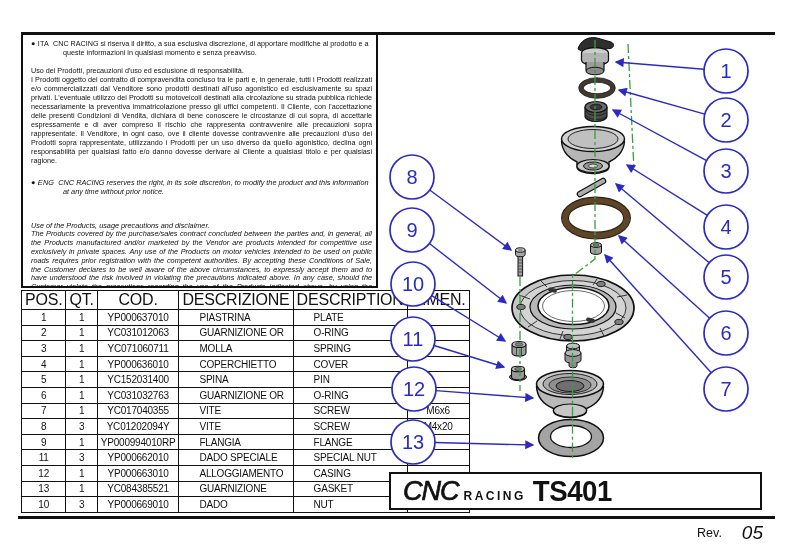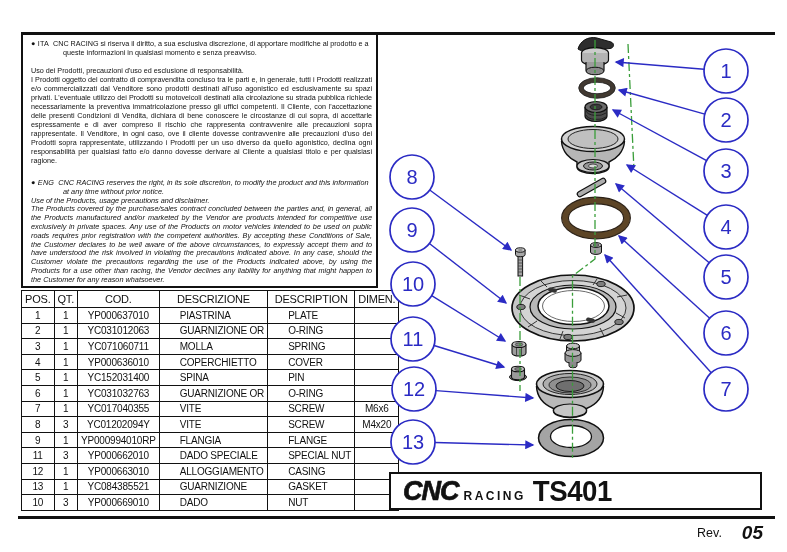--- a/index.html
+++ b/index.html
@@ -13,55 +13,55 @@
   
   .disclaimer-box { position:absolute; left:21px; top:32px; width:357px; height:256px;
     border:2px solid var(--ink); padding:5px 4px 0 8px; overflow:hidden; }
   .disc p { margin:0; }
   .tagline { padding-left:32px; text-indent:-32px; margin-top:2px; }
   .tagline .tag { letter-spacing:0.2px; }
   .disc-ita { font-size:7.2px; line-height:9px; }
   .disc-ita .para-heading { margin-top:9px; }
   .disc-ita .para-body { text-align:justify; }
   .disc-eng { font-size:7.3px; line-height:8.8px; font-style:italic; margin-top:14px; }
-  .disc-eng .para-heading { margin-top:0; }
+  .disc-eng .para-heading { margin-top:25px; }
   .disc-eng .para-body { text-align:justify; }
 
   
   .parts-table { position:absolute; left:21px; top:290px; width:362px; border-collapse:collapse;
     font-size:10px; }
   .parts-table th, .parts-table td { border:1.6px solid var(--ink); padding:0 3px; white-space:nowrap;
     font-weight:normal; letter-spacing:-0.2px; }
-  .parts-table th { height:17px; text-align:center; font-size:11px; }
+  .parts-table th { height:17px; text-align:center; font-size:16px; }
   .parts-table td { height:15.6px; }
   .parts-table td.c0, .parts-table td.c1, .parts-table td.c2, .parts-table td.c5 { text-align:center; }
   .parts-table td.c3, .parts-table td.c4 { text-align:left; padding-left:20px; }
 
   
   .diagram { position:absolute; left:385px; top:25px; width:392px; height:442px; }
   .leader { stroke:var(--blue); stroke-width:1.4; fill:none; }
   .arrowhead { fill:var(--blue); }
   .callout-circle { fill:#fff; stroke:var(--blue); stroke-width:1.7; }
   .callout-num { font:20px "Liberation Sans",sans-serif; fill:var(--blue); text-anchor:middle; }
   .centerline { stroke:var(--green); stroke-width:1.3; fill:none; stroke-dasharray:9 3 3 3; }
 
   
   .title-block { position:absolute; left:389px; top:472px; width:373px; height:38px;
     border:2.5px solid var(--ink); display:flex; align-items:center; background:#fff; }
   .logo { display:flex; align-items:baseline; margin-left:12px; }
-  .logo-cnc { font-size:27px; font-weight:bold; font-style:italic; letter-spacing:-1px;
+  .logo-cnc { font-size:27px; font-weight:normal; font-style:italic; letter-spacing:-1px;
     -webkit-text-stroke:0.7px #111; line-height:1; }
   .logo-racing { font-size:12px; font-weight:bold; letter-spacing:2.5px; margin-left:5px; }
   .list-title { flex:1; text-align:center; font-size:10.5px; line-height:12px; letter-spacing:0.2px; }
   .code { font-size:30px; font-weight:bold; letter-spacing:-0.5px; margin-right:10px;
     transform:scaleX(0.92); transform-origin:right center; }
 
   .rev { position:absolute; top:522px; right:24px; display:flex; align-items:center; }
   .rev-label { font-size:12.5px; }
-  .rev-value { font-size:19px; font-weight:bold; font-style:italic; margin-left:20px; }
+  .rev-value { font-size:19px; font-weight:normal; font-style:italic; margin-left:20px; }
 </style>
 </head>
 <body>
 
 <div class="page">
 
   <div class="top-rule"></div>
 
   <div class="disclaimer-box disc">
     <div class="disc-ita">

